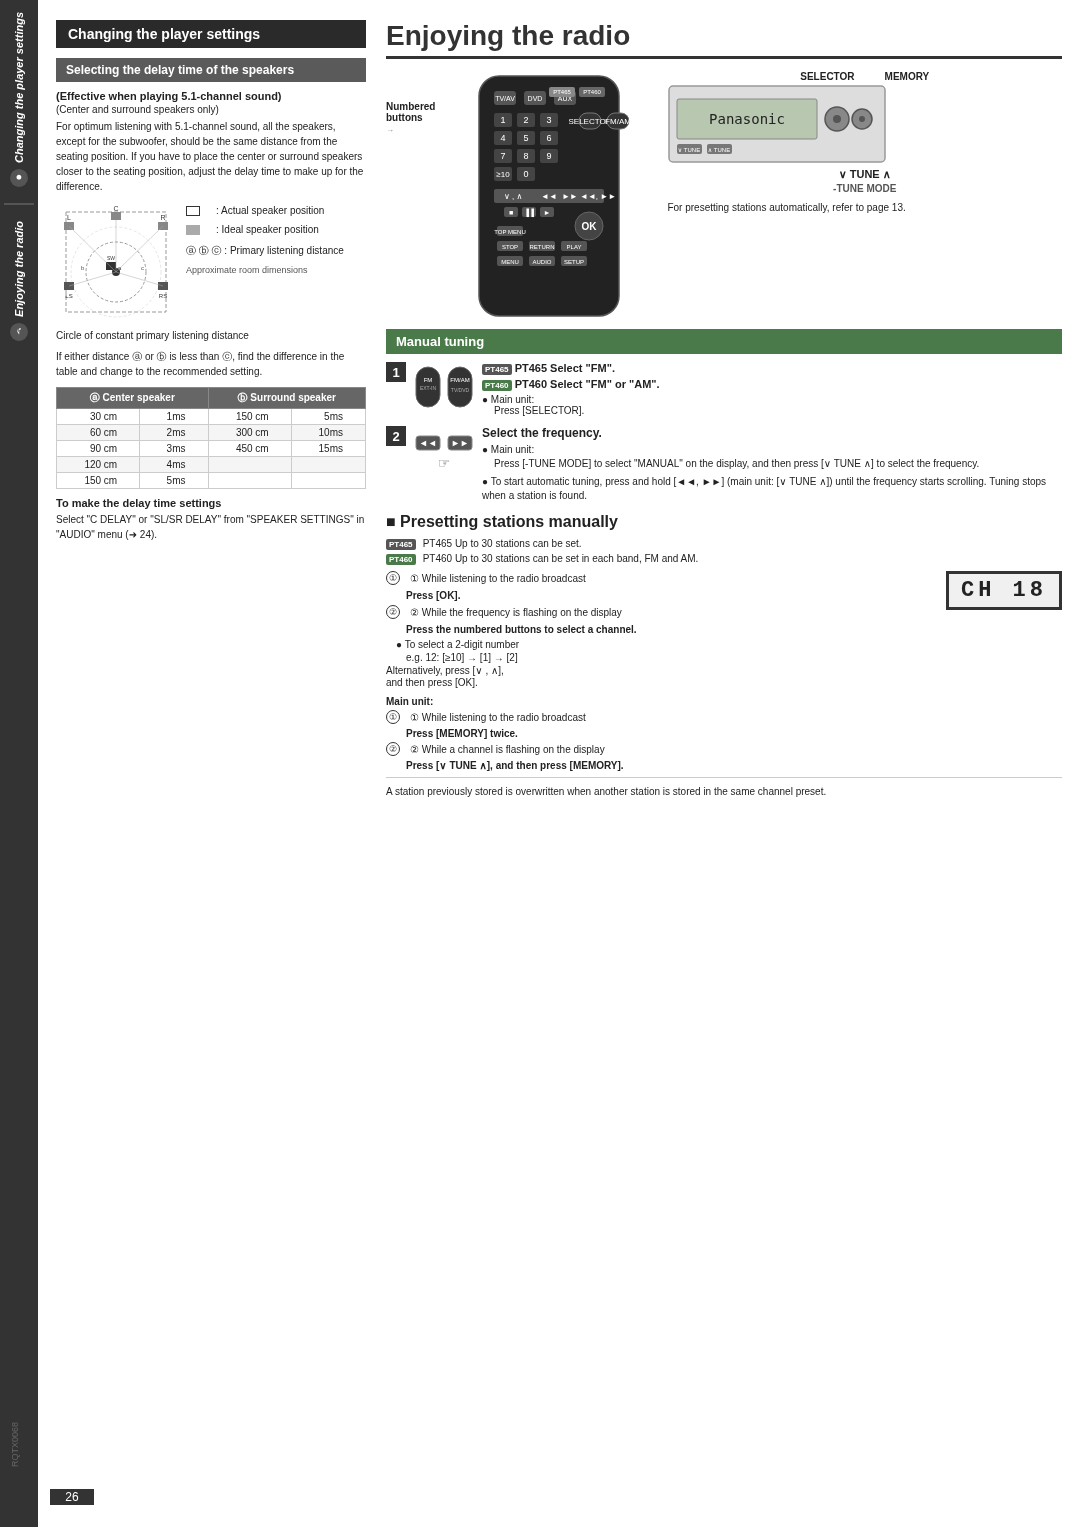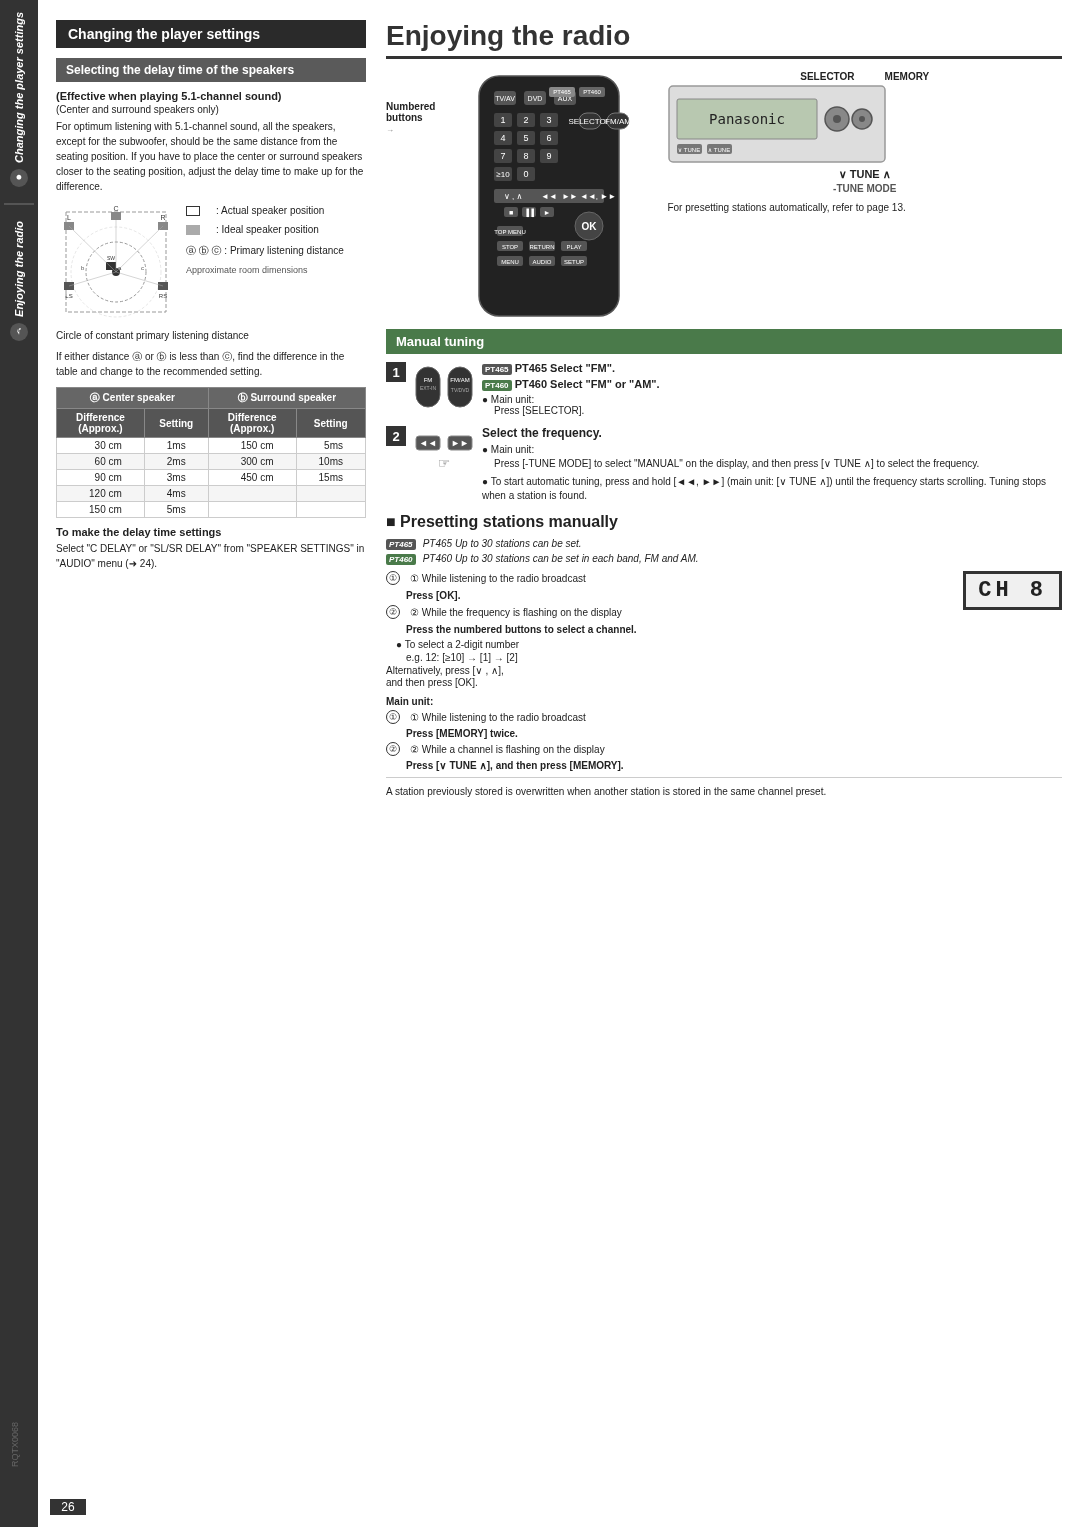--- a/index.html
+++ b/index.html
@@ -227,26 +227,26 @@
       float: right;
       margin-top: -10px;
     }
 
     
     b { font-weight: bold; }
 
     
     .page-num {
       position: absolute;
-      bottom: 12px;
+      bottom: 22px;
       left: 50px;
       font-size: 12px;
       background: #333;
       color: #fff;
-      width: 36px;
+      width: 44px;
       height: 16px;
       display: flex;
       align-items: center;
       justify-content: center;
     }
     .rqtx-label {
       position: absolute;
       bottom: 60px;
       left: 10px;
       font-size: 9px;
@@ -401,26 +401,20 @@
     </div>
 
     <p class="small-text" style="margin-bottom:8px;">Circle of constant primary listening distance</p>
     <p class="small-text" style="margin-bottom:8px; line-height:1.5;">If either distance ⓐ or ⓑ is less than ⓒ, find the difference in the table and change to the recommended setting.</p>
 
     <table class="delay-table">
       <thead>
         <tr>
           <th colspan="2" class="col-header-center">ⓐ Center speaker</th>
           <th colspan="2" class="col-header-surround">ⓑ Surround speaker</th>
-        </tr>
-        <tr>
-          <th>Difference (Approx.)</th>
-          <th>Setting</th>
-          <th>Difference (Approx.)</th>
-          <th>Setting</th>
         </tr>
       </thead>
       <tbody id="delay-table-body">
       <tr>
             <td>30 cm</td>
             <td>1ms</td>
             <td>150 cm</td>
             <td>5ms</td>
           </tr>
           <tr>
@@ -625,21 +619,21 @@
       <div class="step-content">
         <p style="font-weight:bold; font-size:12px; margin-bottom:4px;">Select the frequency.</p>
         <p style="font-size:10px; margin-bottom:2px;">● Main unit:</p>
         <p style="font-size:10px; padding-left:12px; margin-bottom:4px; line-height:1.4;">Press [-TUNE MODE] to select "MANUAL" on the display, and then press [∨ TUNE ∧] to select the frequency.</p>
         <p style="font-size:10px; line-height:1.4;">● To start automatic tuning, press and hold [◄◄, ►►] (main unit: [∨ TUNE ∧]) until the frequency starts scrolling. Tuning stops when a station is found.</p>
       </div>
     </div>
 
     <h2 class="presetting-title">Presetting stations manually</h2>
 
-    <div style="margin-bottom:6px;font-style:italic;">
+    <div style="margin-bottom:6px;">
       <div style="margin-bottom:2px;">
         <span class="pt-badge">PT465</span>
         <span class="small-text" style="margin-left:4px;">PT465 Up to 30 stations can be set.</span>
       </div>
       <div>
         <span class="pt-badge-green">PT460</span>
         <span class="small-text" style="margin-left:4px;">PT460 Up to 30 stations can be set in each band, FM and AM.</span>
       </div>
     </div>
 
@@ -661,21 +655,21 @@
         </div>
         <div style="padding-left:10px; font-size:10px; margin-bottom:2px;">
           <span>● To select a 2-digit number</span>
         </div>
         <div style="padding-left:20px; font-size:10px; margin-bottom:2px;">e.g. 12: [≥10] → [1] → [2]</div>
         <div style="font-size:10px; margin-bottom:1px;">Alternatively, press [∨ , ∧],</div>
         <div style="font-size:10px;">and then press [OK].</div>
       </div>
 
       <div class="channel-display" style="float:none; margin-top:0;">
-        <span>CH 8</span>
+        <span>CH 18</span>
       </div>
     </div>
 
     <div style="font-size:10px; margin-bottom:6px;">
       <p style="font-weight:bold; margin-bottom:3px;">Main unit:</p>
       <div class="numbered-row">
         <span class="circ-num">①</span>
         <span style="margin-left:4px;">① While listening to the radio broadcast</span>
       </div>
       <div style="padding-left:20px; margin-bottom:3px;">

